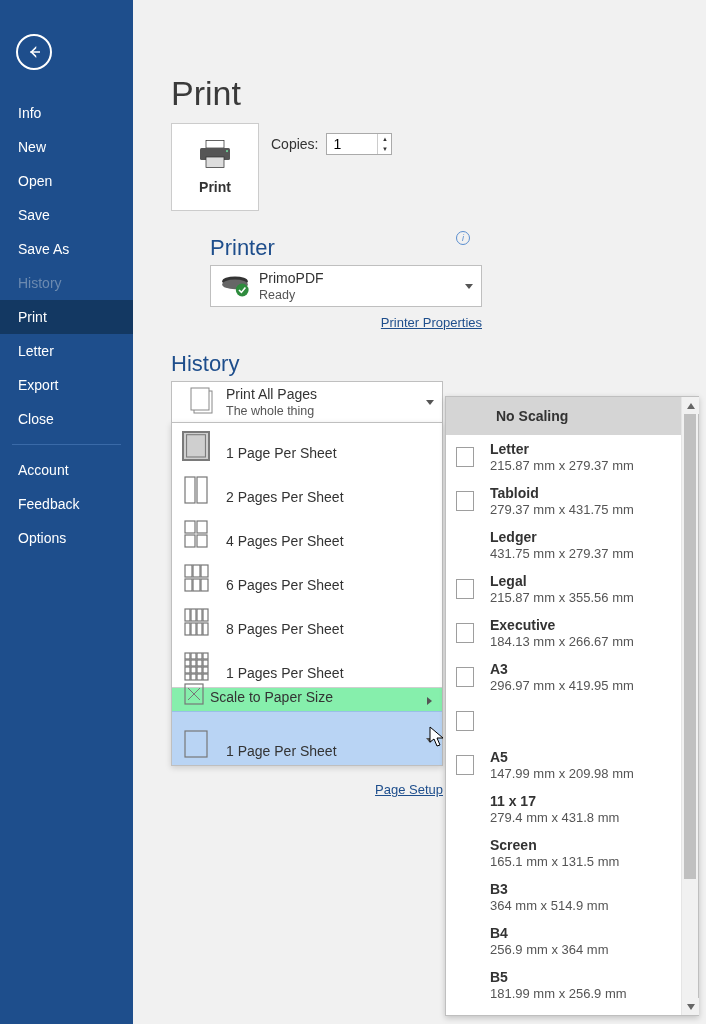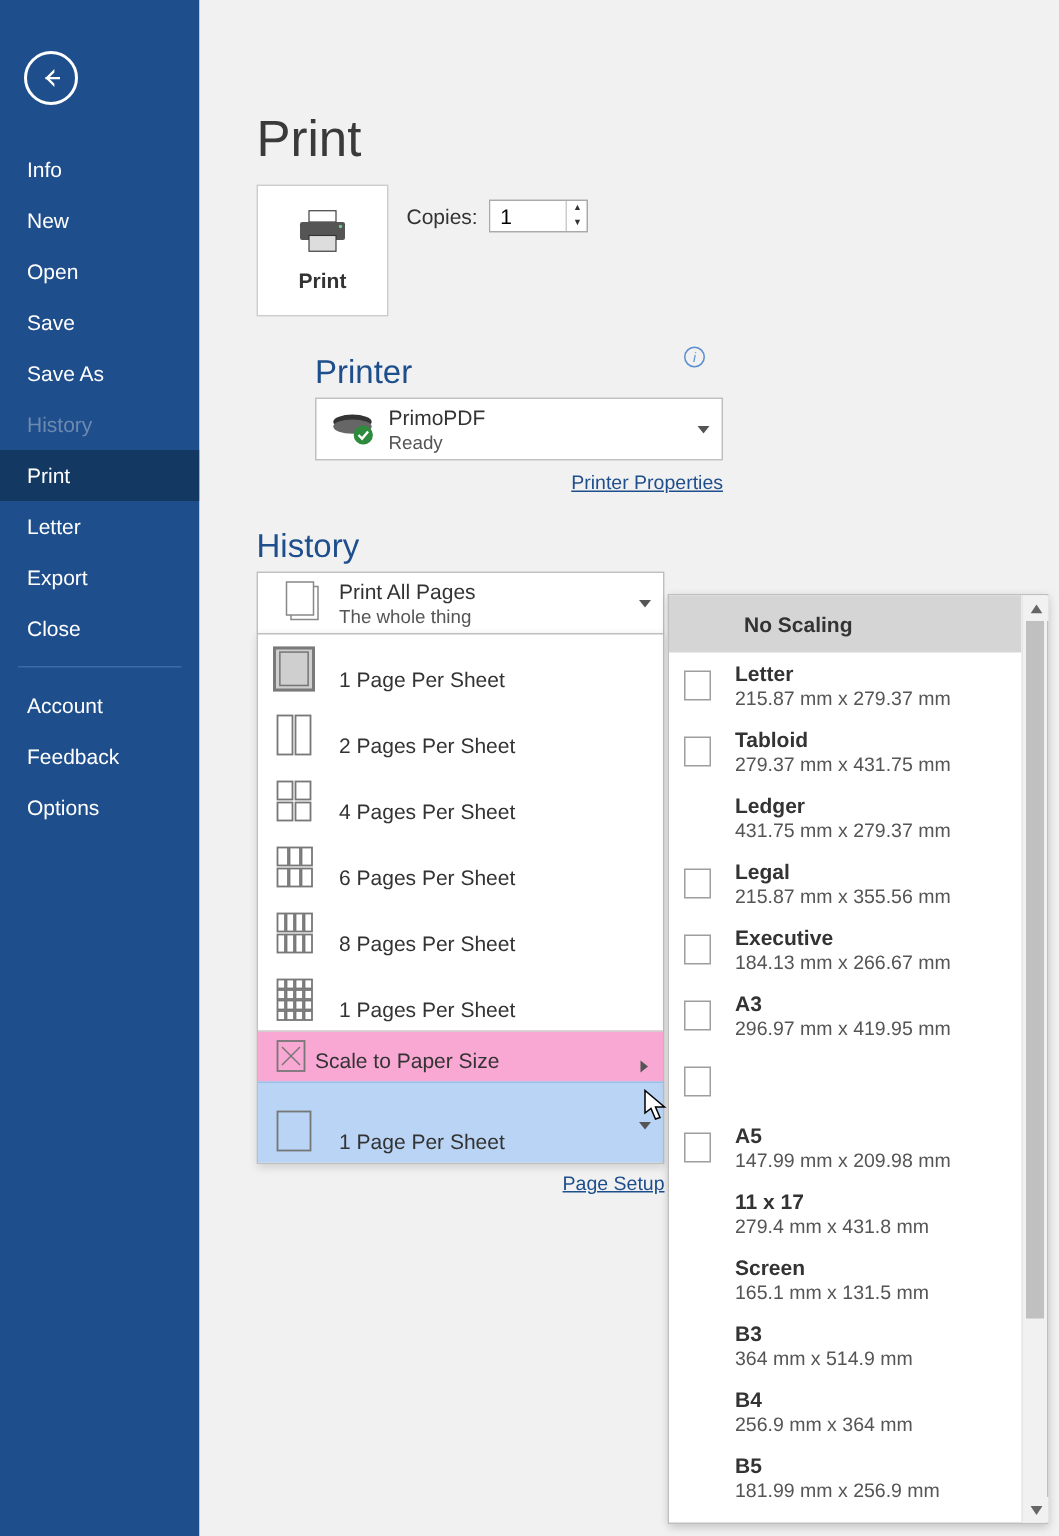--- a/index.html
+++ b/index.html
@@ -180,22 +180,22 @@
     width: 28px; height: 30px;
     margin-right: 16px;
     flex-shrink:0;
     display:flex; align-items:center; justify-content:center;
   }
   .menu-item.selected .mi-icon {
     border: 2px solid #7a7a7a;
     background: #cfcfcf;
   }
   .menu-item.submenu-header {
-    background: #f9a8d4;
-    height: 34px;
+    background: #86efac;
+    height: 24px;
     padding-left: 12px;
     position: relative;
     border-top: 1px solid #cfcfcf;
   }
   .menu-item.submenu-header .mi-icon { width: 20px; height: 22px; margin-right: 6px;}
   .menu-item.submenu-header::after {
     content: "";
     position: absolute;
     right: 10px;
     width: 0; height: 0;

